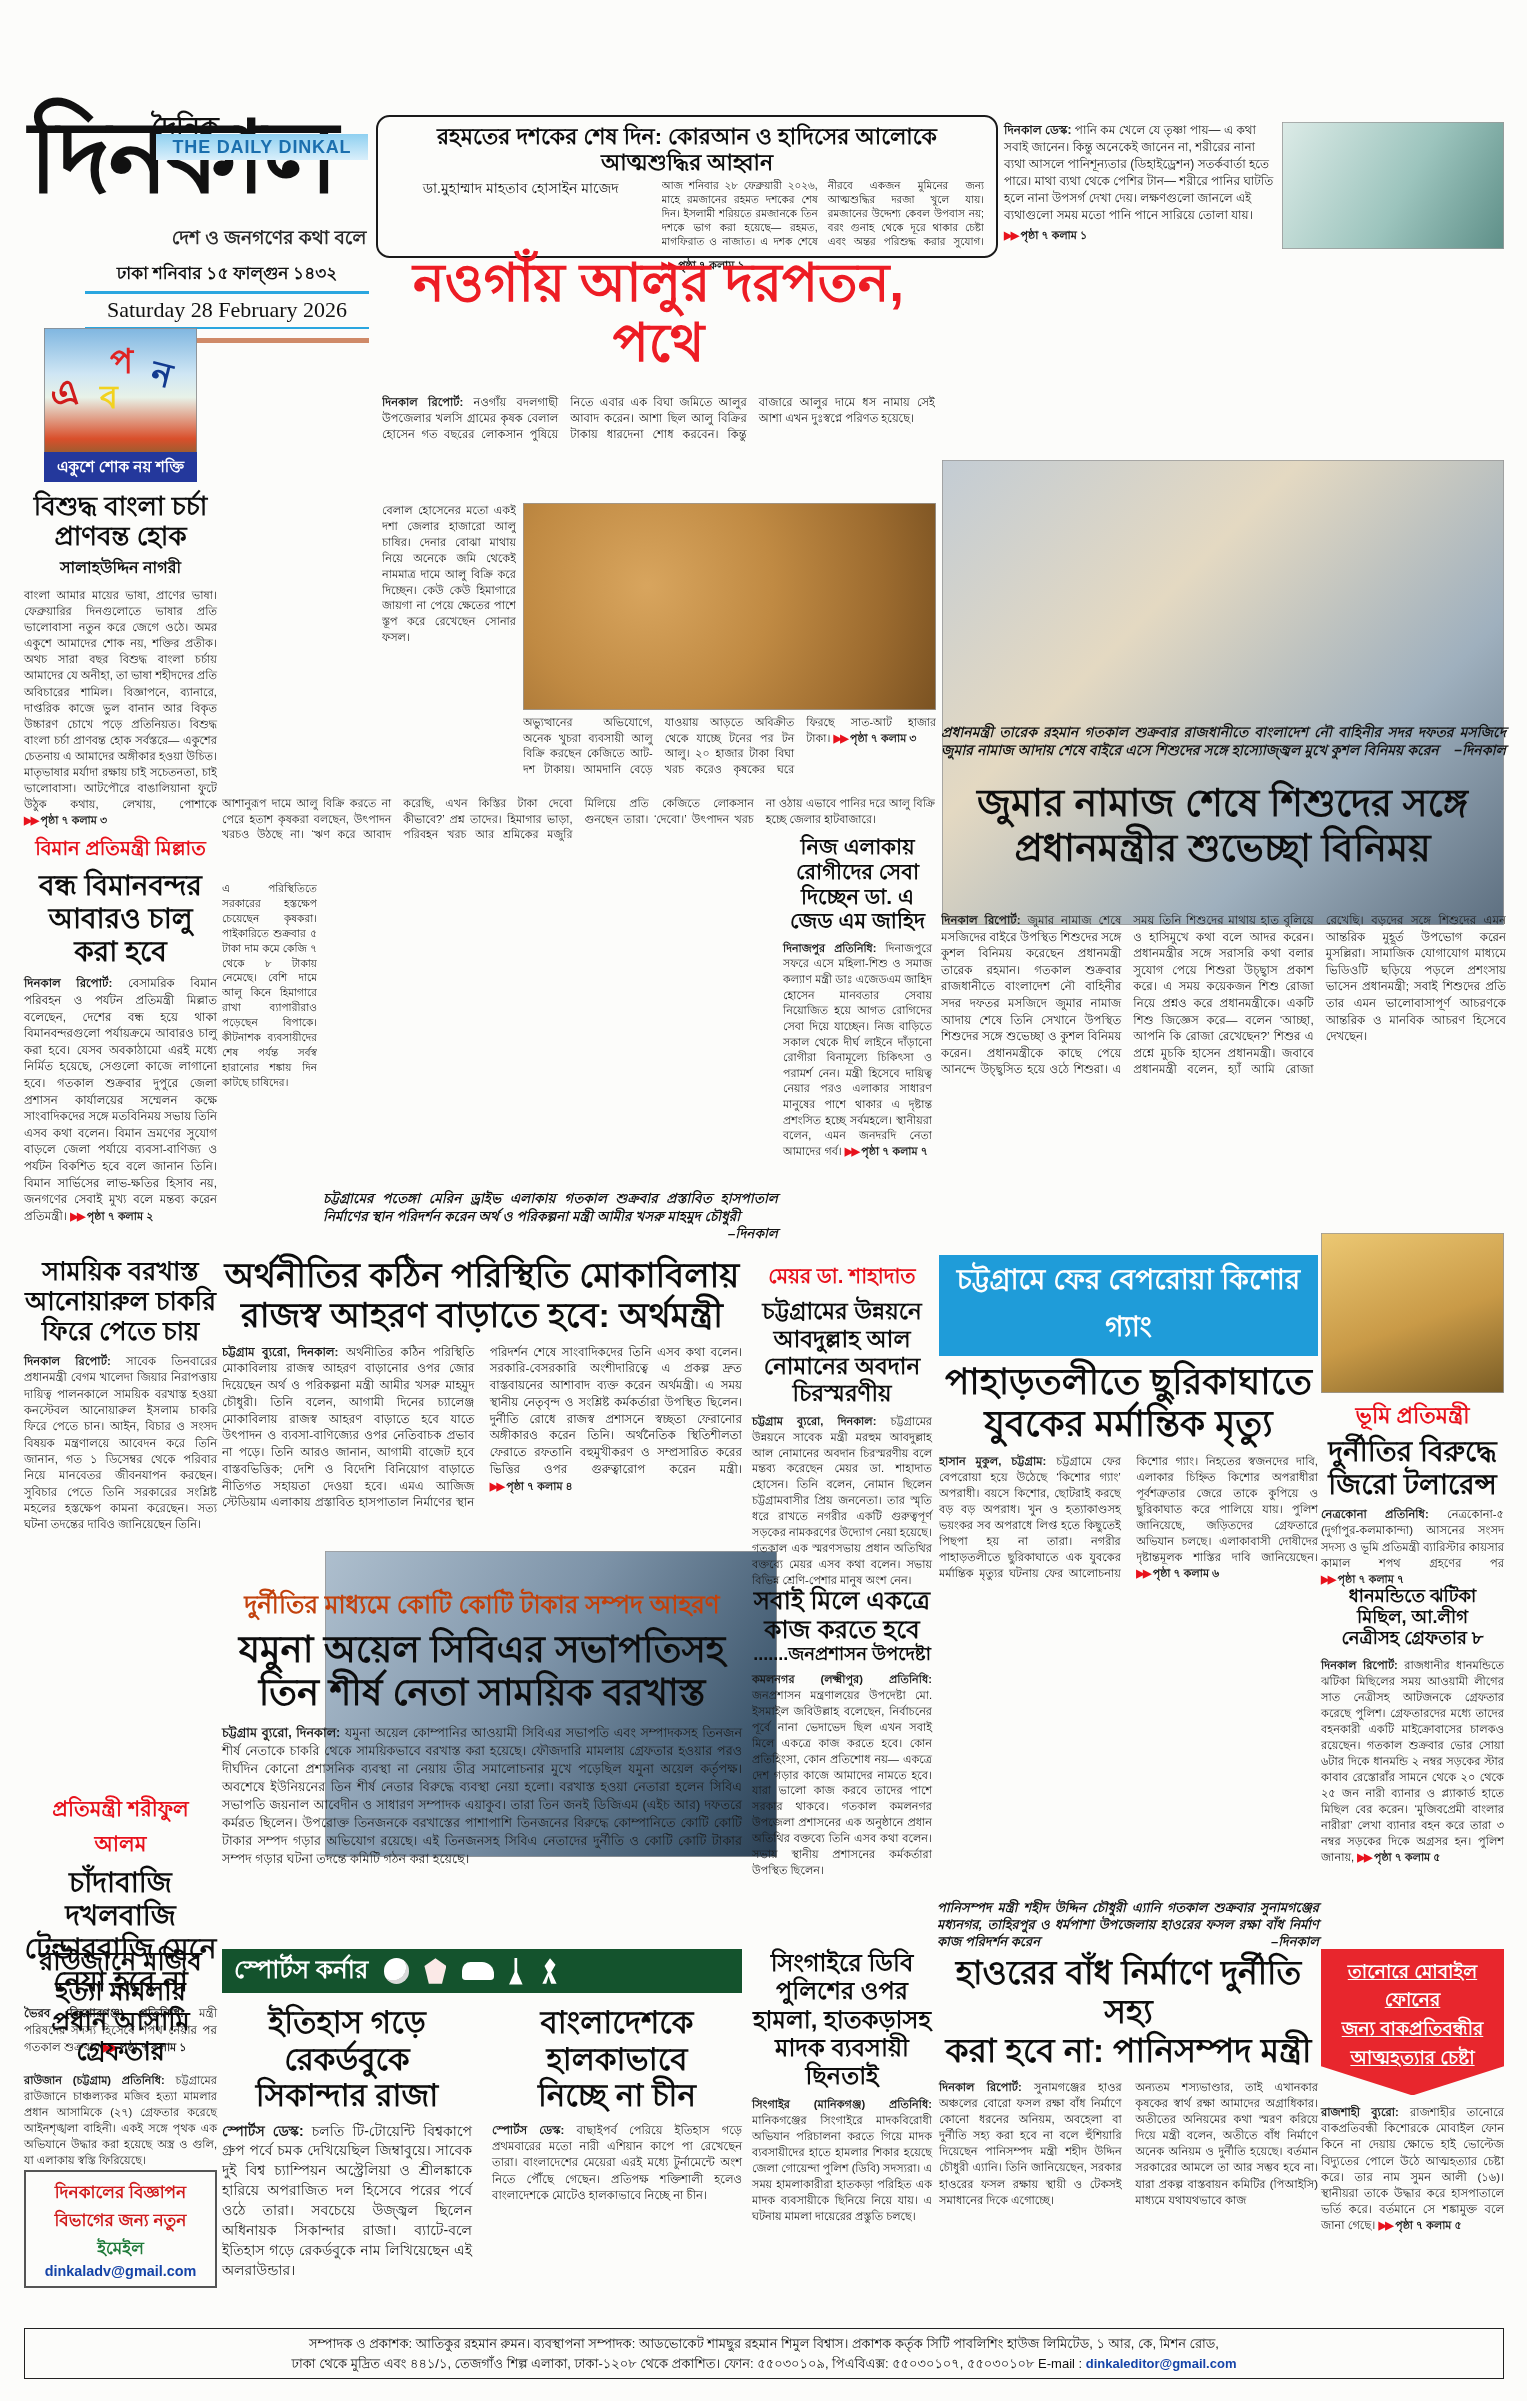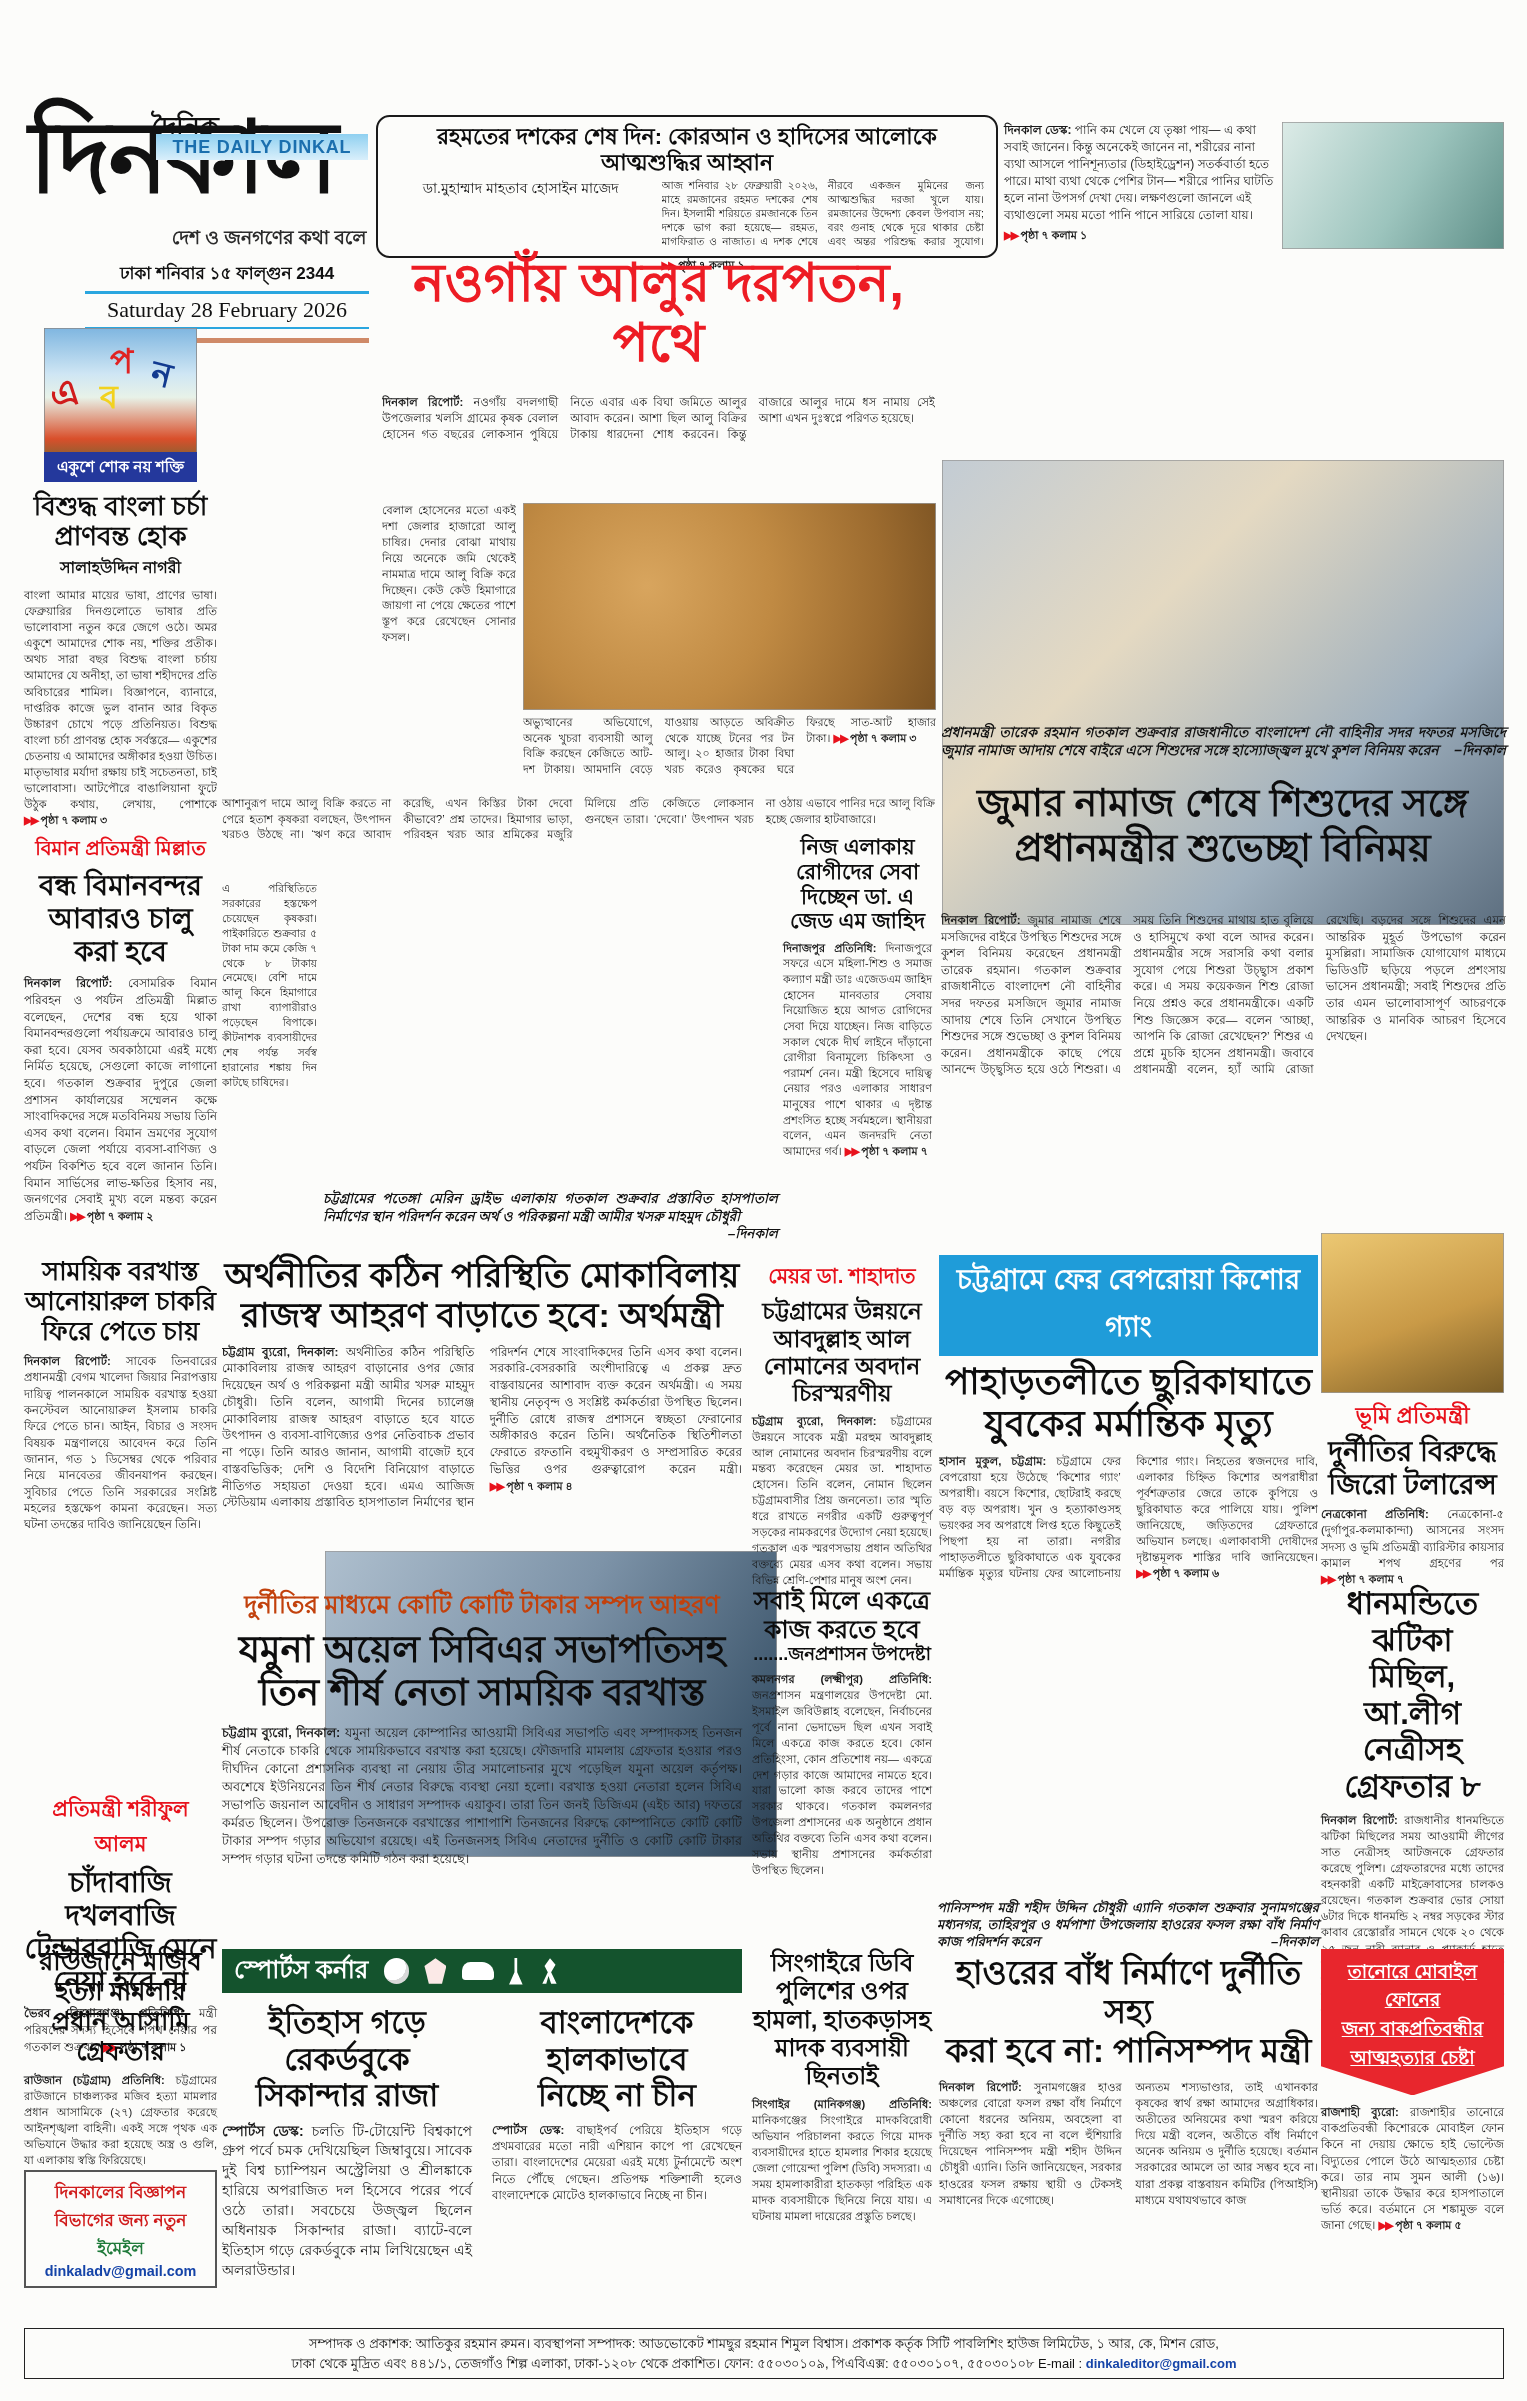--- a/index.html
+++ b/index.html
@@ -29,21 +29,21 @@
 
 <div id="page">
 
   <div class="abs" style="left:24px;top:58px;width:344px;height:255px;">
     <div class="abs" style="top:48px;left:127px;font-size:27px;font-weight:bold;">দৈনিক</div>
     <div class="abs mh-title" style="top:49px;left:5.1px;font-size:100px;line-height:1;">দিনকাল</div>
     <div class="abs" style="top:76px;right:0;width:212px;text-align:center;font-size:18px;font-weight:bold;color:#1b6fae;
                 background:linear-gradient(180deg,#8fd0f0,#d9effb);padding:2.5px 0;letter-spacing:0.8px;">THE DAILY DINKAL</div>
     <div class="abs" style="top:166px;right:1.7px;font-size:18.7px;font-weight:bold;color:#2b2b2b;">দেশ ও জনগণের কথা বলে</div>
     <div class="abs" style="top:202px;left:61px;width:284px;text-align:center;">
-      <div style="font-size:17px;font-weight:bold;">ঢাকা শনিবার ১৫ ফাল্গুন 2344</div>
+      <div style="font-size:17px;font-weight:bold;">ঢাকা শনিবার ১৫ ফাল্গুন ১৪৩২</div>
       <div class="rule-blue"></div>
       <div style="font-size:22px;font-family:'Liberation Serif',serif;">Saturday 28 February 2026</div>
       <div class="rule-blue"></div>
       <div style="height:5.1px;background:#cf8a68;margin-top:8.5px;"></div>
     </div>
   </div>
 
   <div class="abs" style="left:376px;top:115px;width:622px;height:143px;border:2.5px solid #1a1a1a;border-radius:13.6px;padding:6.8px 12px;box-sizing:border-box;">
     <div class="headline" style="font-size:22px;">রহমতের দশকের শেষ দিন: কোরআন ও হাদিসের আলোকে আত্মশুদ্ধির আহ্বান</div>
     <div style="display:flex;gap:10.2px;margin-top:3.4px;">
@@ -264,21 +264,21 @@
       <span>জনপ্রশাসন মন্ত্রণালয়ের উপদেষ্টা মো. ইসমাইল জবিউল্লাহ বলেছেন, নির্বাচনের পূর্বে নানা ভেদাভেদ ছিল এখন সবাই মিলে একত্রে কাজ করতে হবে। কোন প্রতিহিংসা, কোন প্রতিশোধ নয়— একত্রে দেশ গড়ার কাজে আমাদের নামতে হবে। যারা ভালো কাজ করবে তাদের পাশে সরকার থাকবে। গতকাল কমলনগর উপজেলা প্রশাসনের এক অনুষ্ঠানে প্রধান অতিথির বক্তব্যে তিনি এসব কথা বলেন। সভায় স্থানীয় প্রশাসনের কর্মকর্তারা উপস্থিত ছিলেন।</span>
     </div>
   </div>
 
   <div class="abs caption" style="left:937px;top:1900px;width:382px;font-size:13px;">
     <span>পানিসম্পদ মন্ত্রী শহীদ উদ্দিন চৌধুরী এ্যানি গতকাল শুক্রবার সুনামগঞ্জের মধ্যনগর, তাহিরপুর ও ধর্মপাশা উপজেলায় হাওরের ফসল রক্ষা বাঁধ নির্মাণ কাজ পরিদর্শন করেন</span>
     <span class="credit">–দিনকাল</span>
   </div>
 
   <div class="abs" style="left:1321px;top:1586px;width:183px;">
-    <div class="headline" style="font-size:31px;">
+    <div class="headline" style="font-size:18px;">
       <div>ধানমন্ডিতে ঝটিকা</div>
       <div>মিছিল, আ.লীগ</div>
       <div>নেত্রীসহ গ্রেফতার ৮</div>
     </div>
     <div class="body-txt" style="font-size:11.3px;margin-top:6.8px;">
       <span class="dateline">দিনকাল রিপোর্ট:</span>
       <span>রাজধানীর ধানমন্ডিতে ঝটিকা মিছিলের সময় আওয়ামী লীগের সাত নেত্রীসহ আটজনকে গ্রেফতার করেছে পুলিশ। গ্রেফতারদের মধ্যে তাদের বহনকারী একটি মাইক্রোবাসের চালকও রয়েছেন। গতকাল শুক্রবার ভোর সোয়া ৬টার দিকে ধানমন্ডি ২ নম্বর সড়কের স্টার কাবাব রেস্তোরাঁর সামনে থেকে ২০ থেকে ২৫ জন নারী ব্যানার ও প্ল্যাকার্ড হাতে মিছিল বের করেন। ‘মুজিবপ্রেমী বাংলার নারীরা’ লেখা ব্যানার বহন করে তারা ৩ নম্বর সড়কের দিকে অগ্রসর হন। পুলিশ জানায়,</span>
       <span class="jump">
         <span class="jarr">▶▶</span>
         <span>পৃষ্ঠা ৭ কলাম ৫</span>

